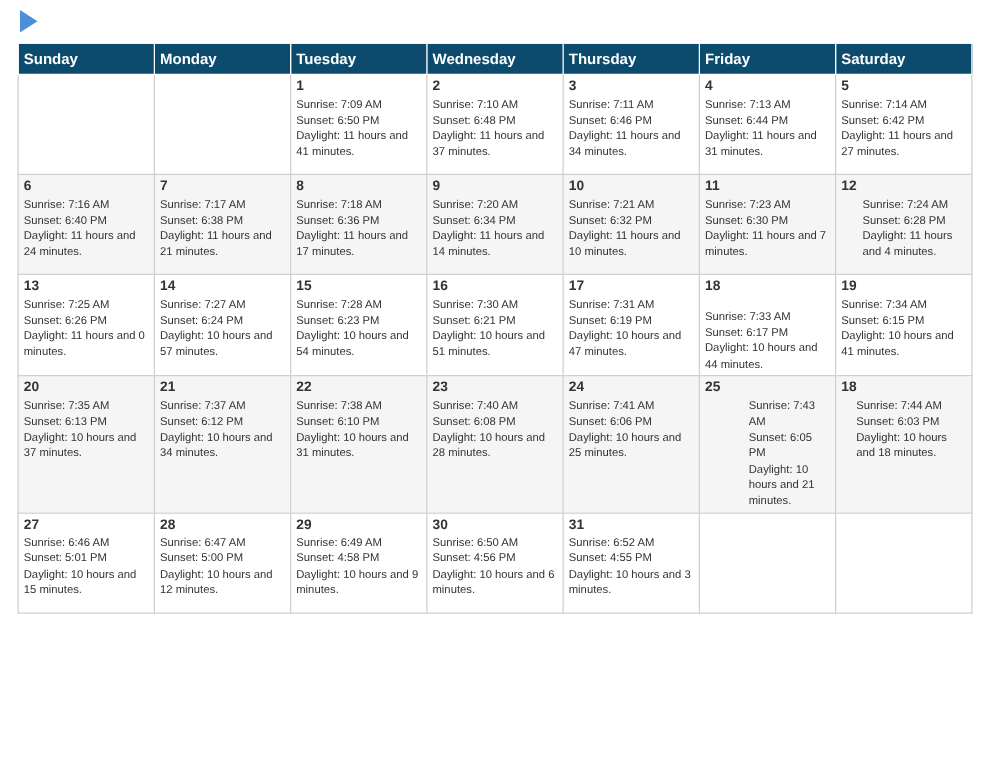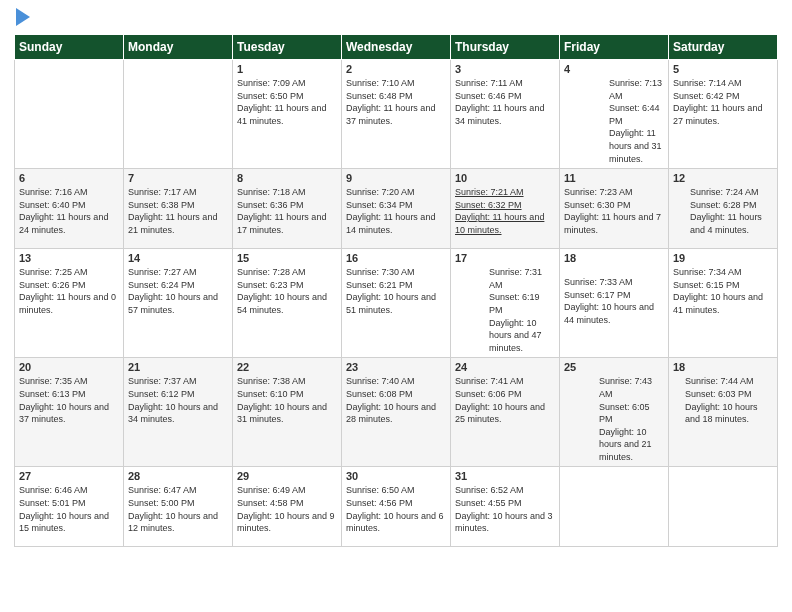--- a/index.html
+++ b/index.html
@@ -62,21 +62,21 @@
     .location {
       font-size: 14px;
       color: #555;
     }
     .calendar {
       width: 100%;
       border-collapse: collapse;
       table-layout: fixed;
     }
     .calendar thead tr th {
-      background-color: #14532d;
+      background-color: #0c4a6e;
       color: #fff;
       font-size: 12px;
       font-weight: bold;
       padding: 5px 4px;
       text-align: left;
       border: 1px solid #fff;
     }
     .calendar tbody tr td {
       border: 1px solid #d0d0d0;
       vertical-align: top;
@@ -152,21 +152,21 @@
 Daylight: 11 hours and 37 minutes.</div>
           </td>
           <td>
             <span class="cell-day">3</span>
             <div class="cell-info" style="white-space: pre-line;">Sunrise: 7:11 AM
 Sunset: 6:46 PM
 Daylight: 11 hours and 34 minutes.</div>
           </td>
           <td>
             <span class="cell-day">4</span>
-            <div class="cell-info" style="white-space: pre-line; margin-left: 45px;">Sunrise: 7:13 AM
+            <div class="cell-info" style="white-space: pre-line;">Sunrise: 7:13 AM
 Sunset: 6:44 PM
 Daylight: 11 hours and 31 minutes.</div>
           </td>
           <td>
             <span class="cell-day">5</span>
             <div class="cell-info" style="white-space: pre-line;">Sunrise: 7:14 AM
 Sunset: 6:42 PM
 Daylight: 11 hours and 27 minutes.</div>
           </td>
         </tr>
@@ -190,21 +190,21 @@
 Daylight: 11 hours and 17 minutes.</div>
           </td>
           <td>
             <span class="cell-day">9</span>
             <div class="cell-info" style="white-space: pre-line;">Sunrise: 7:20 AM
 Sunset: 6:34 PM
 Daylight: 11 hours and 14 minutes.</div>
           </td>
           <td>
             <span class="cell-day">10</span>
-            <div class="cell-info" style="white-space: pre-line; text-decoration: underline;">Sunrise: 7:21 AM
+            <div class="cell-info" style="white-space: pre-line;">Sunrise: 7:21 AM
 Sunset: 6:32 PM
 Daylight: 11 hours and 10 minutes.</div>
           </td>
           <td>
             <span class="cell-day">11</span>
             <div class="cell-info" style="white-space: pre-line;">Sunrise: 7:23 AM
 Sunset: 6:30 PM
 Daylight: 11 hours and 7 minutes.</div>
           </td>
           <td>
@@ -234,21 +234,21 @@
 Daylight: 10 hours and 54 minutes.</div>
           </td>
           <td>
             <span class="cell-day">16</span>
             <div class="cell-info" style="white-space: pre-line;">Sunrise: 7:30 AM
 Sunset: 6:21 PM
 Daylight: 10 hours and 51 minutes.</div>
           </td>
           <td>
             <span class="cell-day">17</span>
-            <div class="cell-info" style="white-space: pre-line; margin-left: 34px;">Sunrise: 7:31 AM
+            <div class="cell-info" style="white-space: pre-line;">Sunrise: 7:31 AM
 Sunset: 6:19 PM
 Daylight: 10 hours and 47 minutes.</div>
           </td>
           <td>
             <span class="cell-day">18</span>
             <div class="cell-info" style="white-space: pre-line; margin-top: 12px;">Sunrise: 7:33 AM
 Sunset: 6:17 PM
 Daylight: 10 hours and 44 minutes.</div>
           </td>
           <td>

